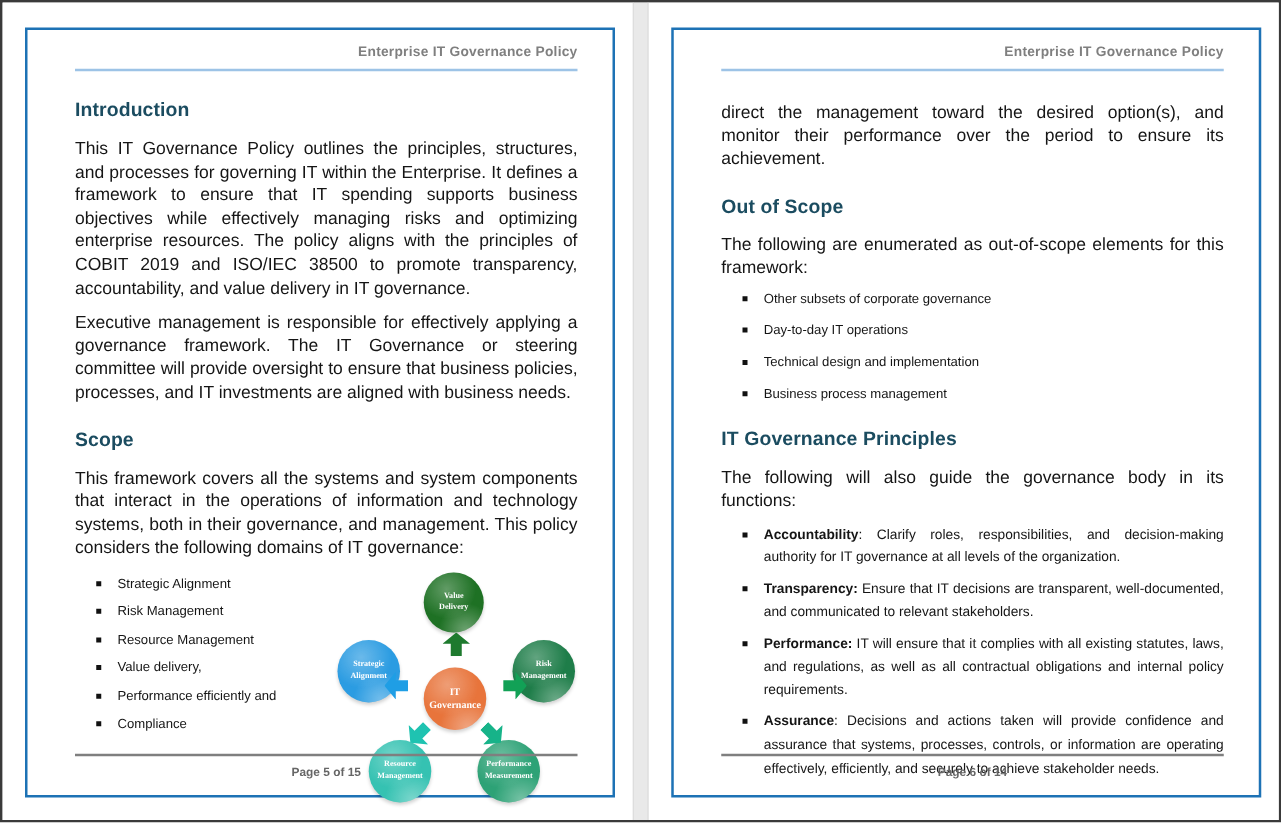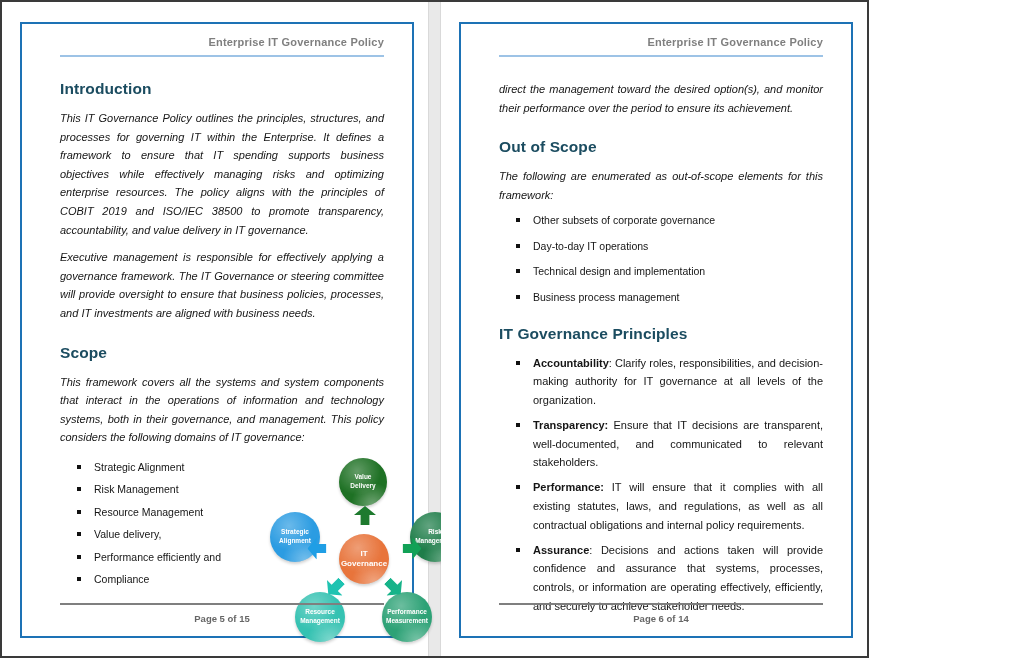--- a/index.html
+++ b/index.html
@@ -1,21 +1,21 @@
 <!DOCTYPE html>
 <html><head>
 <meta charset="utf-8">
 <style>
   * { box-sizing: border-box; margin: 0; padding: 0; }
   html,body { background:#fff; }
   body { font-family: "Liberation Sans", sans-serif; }
 
   .canvas {
     position: relative;
-    width: 869px; height: 658px;
+    width: 1025px; height: 658px;
     border: 2px solid #3a3a3a;
     background: #fff;
     display: flex;
     overflow: hidden;
   }
   .page { position: relative; flex: 1 1 0; background: #fff; }
   .page-gap { width: 13px; background: #e9e9e9; border-left:1px solid #d9d9d9; border-right:1px solid #d9d9d9; }
 
   .page-frame {
     position: absolute;
@@ -38,22 +38,22 @@
   }
   .doc-footer span { font-size: 9.5px; font-weight: bold; color: #666; }
 
   h1.sec {
     font-size: 15.5px; font-weight: bold; color: #1b4c60;
     margin: 21px 0 11px 0; letter-spacing: .1px;
   }
   h1.sec.first { margin-top: 23px; }
 
   p.body {
-    font-size: 11px; line-height: 18.6px; color: #151515;
-    text-align: justify; margin-bottom: 9px; font-style: italic;
+    font-size: 14px; line-height: 18.6px; color: #151515;
+    text-align: justify; margin-bottom: 9px;
   }
 
   ul.simple { list-style: none; margin: 4px 0 6px 0; }
   ul.simple li {
     position: relative; padding-left: 34px;
     font-size: 10.5px; color: #151515; line-height: 14px;
     margin-bottom: 8.5px;
   }
   ul.simple.wide li { margin-bottom: 11.5px; }
   ul.simple li::before {
@@ -66,20 +66,21 @@
   .scope-left { width: 210px; flex: 0 0 210px; }
   .scope-left p.body { margin-top: 8px; }
 
   .diagram { position: relative; width: 194px; height: 188px; flex: 0 0 194px; margin-top: 2px; }
   .node {
     position: absolute; width: 50px; height: 50px; border-radius: 50%;
     display: flex; align-items: center; justify-content: center;
     text-align: center; color: #fff; font-weight: bold;
     font-size: 6.5px; line-height: 1.3; padding: 0 4px;
     box-shadow: 0 2px 3px rgba(0,0,0,.18);
+    font-family: Liberation Serif, serif;
   }
   .node::before {
     content: ""; position: absolute; inset: 0; border-radius: 50%;
     background:
       radial-gradient(circle at 38% 28%, rgba(255,255,255,.30), rgba(255,255,255,0) 52%),
       radial-gradient(circle at 70% 96%, rgba(255,255,255,.35), rgba(255,255,255,0) 38%);
   }
   .node span { position: relative; }
   .node.n-top    { left: 69px; top: 0; width: 48px; height: 48px; }
   .node.n-left   { left: 0;    top: 54px; }
@@ -193,20 +194,21 @@
         <h1 class="sec">Out of Scope</h1>
         <p class="body">The following are enumerated as out-of-scope elements for this framework:</p>
         <ul class="simple wide">
           <li>Other subsets of corporate governance</li>
           <li>Day-to-day IT operations</li>
           <li>Technical design and implementation</li>
           <li>Business process management</li>
         </ul>
 
         <h1 class="sec">IT Governance Principles</h1>
+        <p class="body">The following will also guide the governance body in its functions:</p>
 
         <ul class="terms">
           <li><span class="term">Accountability</span><span>: Clarify roles, responsibilities, and decision-making authority for IT governance at all levels of the organization.</span></li>
           <li><span class="term">Transparency:</span><span> Ensure that IT decisions are transparent, well-documented, and communicated to relevant stakeholders.</span></li>
           <li><span class="term">Performance:</span><span> IT will ensure that it complies with all existing statutes, laws, and regulations, as well as all contractual obligations and internal policy requirements.</span></li>
           <li><span class="term">Assurance</span><span>: Decisions and actions taken will provide confidence and assurance that systems, processes, controls, or information are operating effectively, efficiently, and securely to achieve stakeholder needs.</span></li>
         </ul>
 
         <div class="doc-footer">
           <span>Page 6 of 14</span>

